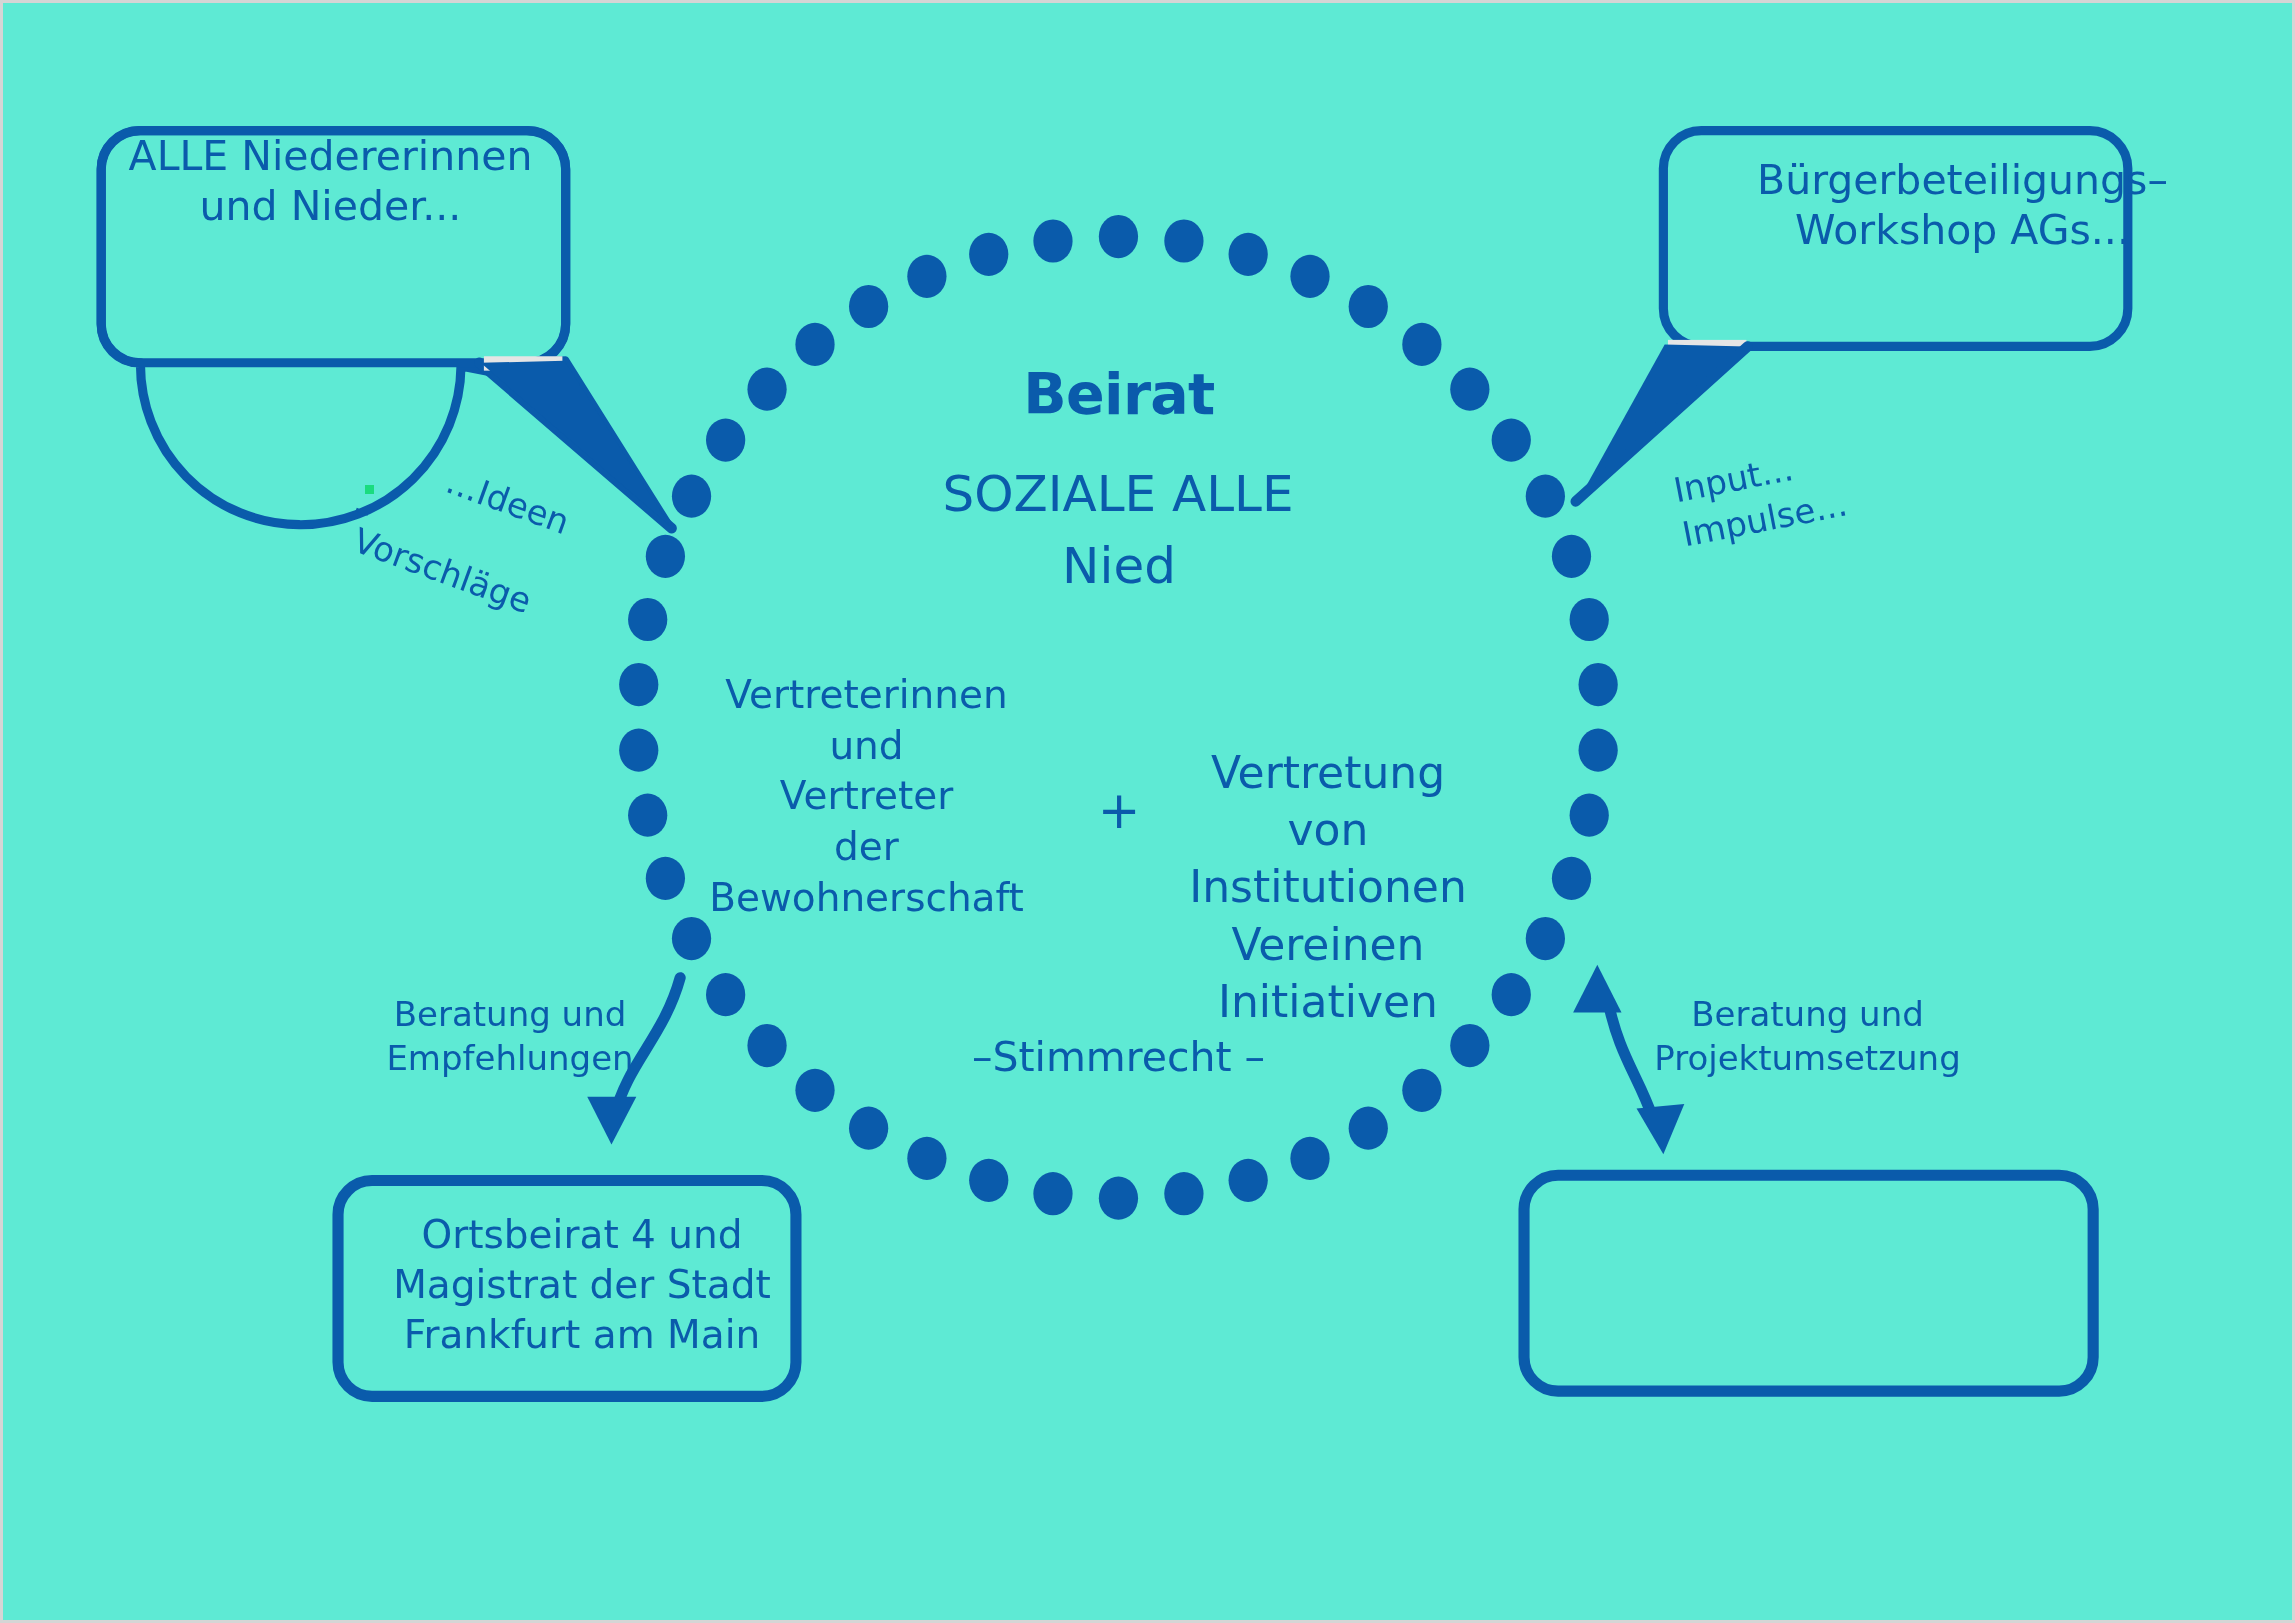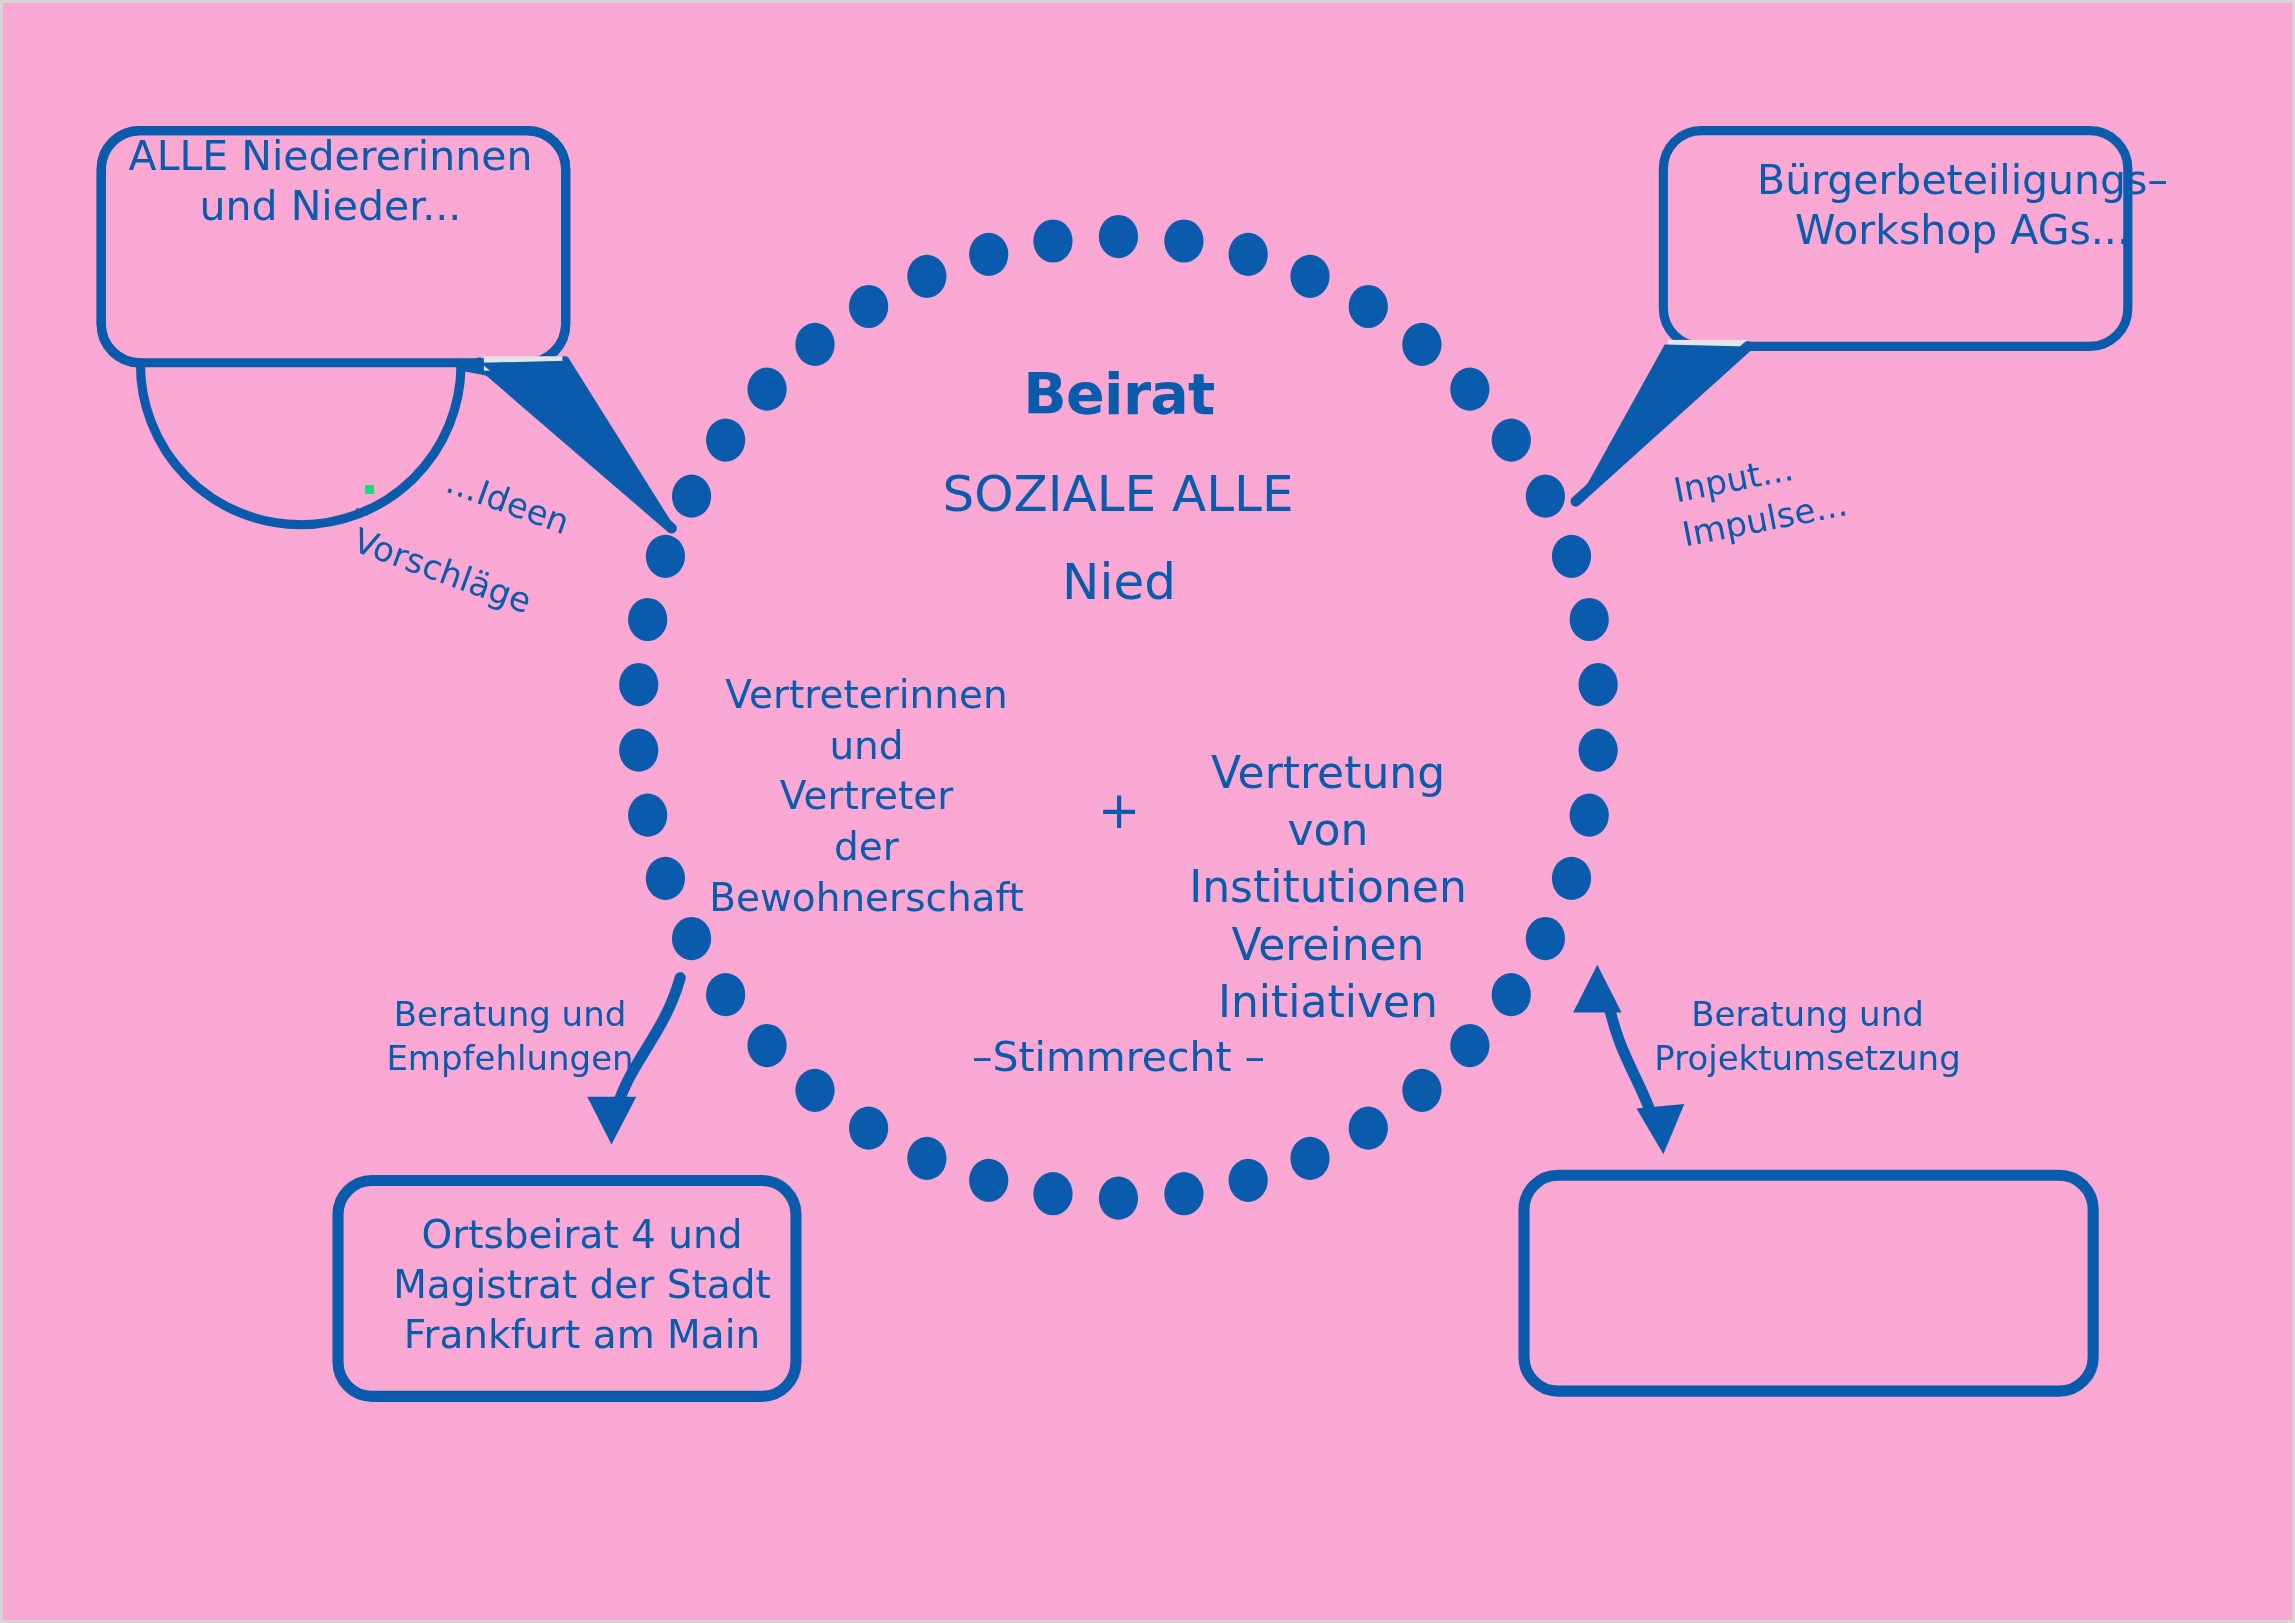--- a/index.html
+++ b/index.html
@@ -4,21 +4,21 @@
 <style>
   html, body {
     margin: 0;
     padding: 0;
     background: #ffffff;
   }
   #stage {
     position: relative;
     width: 2295px;
     height: 1623px;
-    background: #f9a8d4;
+    background: #5eead4;
     box-sizing: border-box;
     border: 3.9px solid #d5d5d5;
     overflow: hidden;
     font-family: "DejaVu Sans", "Liberation Sans", sans-serif;
     color: #0a5bab;
   }
   #svg-layer {
     position: absolute;
     left: 0; top: 0;
     width: 2295px;
@@ -49,21 +49,20 @@
     left: 851px; top: 357px; width: 530px;
     font-size: 57px; font-weight: bold; letter-spacing: -0.7px;
   }
   #soziale-stadt {
     left: 824px; top: 461px; width: 582px;
     font-size: 50px; font-weight: normal;
   }
   #nied {
     left: 851px; top: 533px; width: 530px;
     font-size: 50px;
-    margin-top: 16px;
   }
   #col-left {
     left: 687px; top: 667px; width: 353px;
     font-size: 39px; line-height: 1.30;
   }
   #col-right {
     left: 1171px; top: 694px; width: 308px;
     font-size: 44px; line-height: 1.30; margin-top: 47px;
   }
   #plus-sign {

